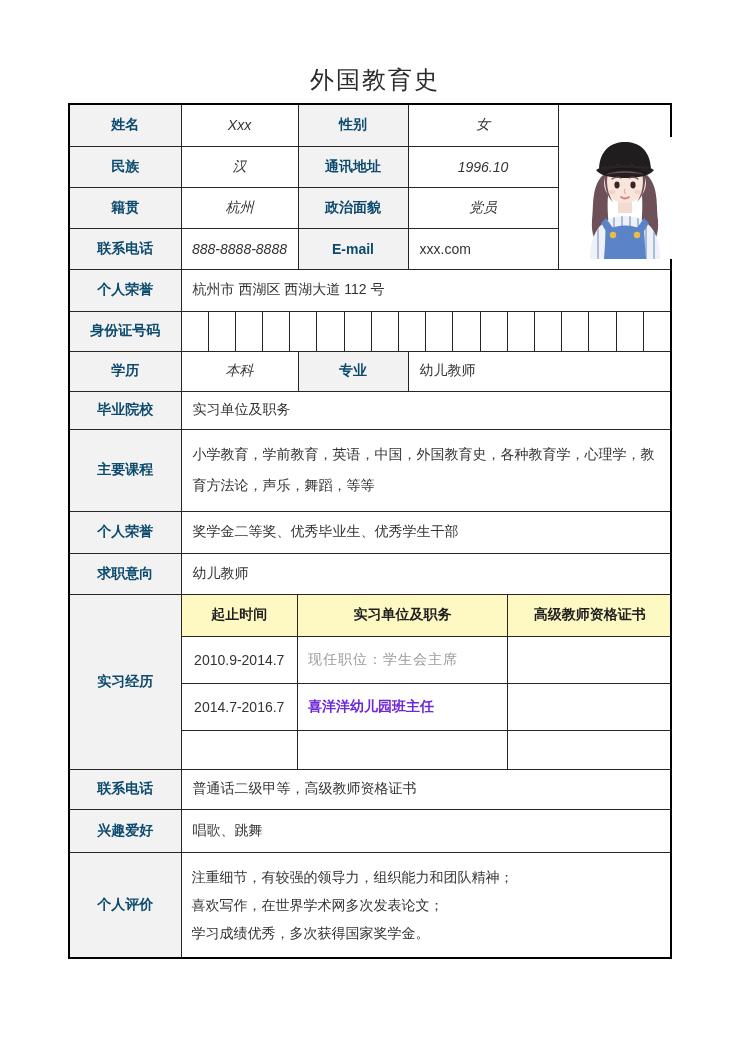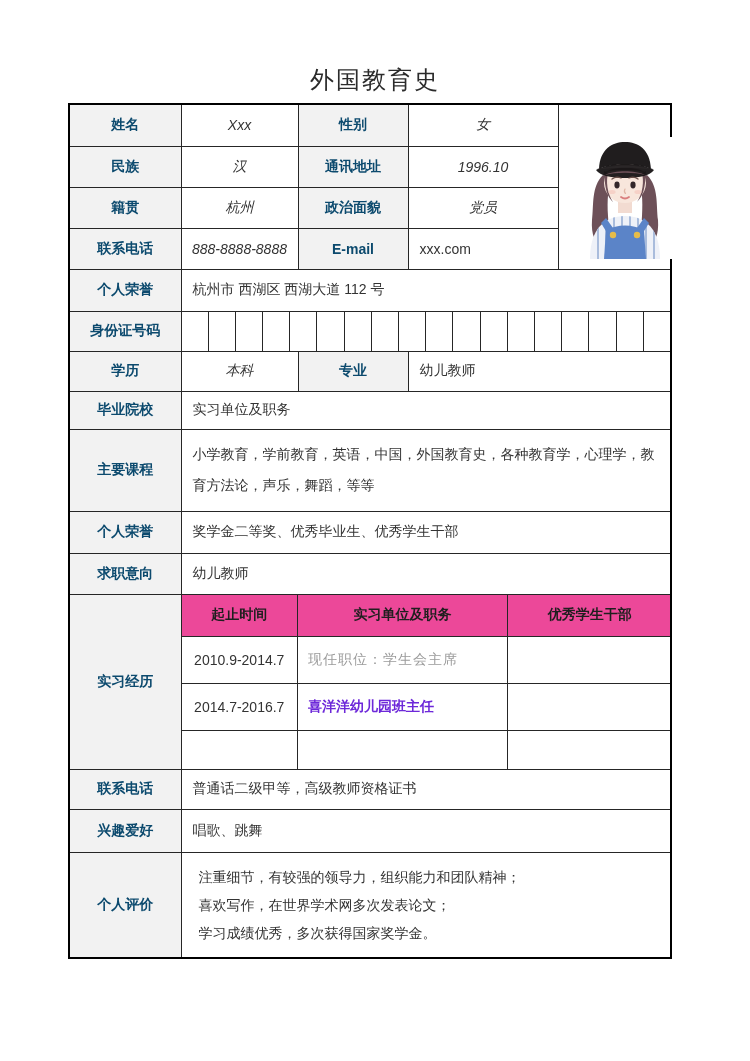--- a/index.html
+++ b/index.html
@@ -46,28 +46,28 @@
   .id-box { flex: 1 1 0; border-left: 1px solid #262626; height: 100%; background: #ffffff; }
   .id-box:first-child { border-left: none; }
 
   td.nested { padding: 0; }
   table.inner { width: 100%; border-collapse: collapse; table-layout: fixed; }
   table.inner th, table.inner td { border: 1px solid #262626; font-size: 14px; vertical-align: middle; }
   table.inner tr:first-child th { border-top: none; }
   table.inner tr:last-child td { border-bottom: none; }
   table.inner th:first-child, table.inner td:first-child { border-left: none; }
   table.inner th:last-child, table.inner td:last-child { border-right: none; }
-  table.inner th { background: #ec4899; font-weight: bold; font-size: 14px; text-align: center; color: #1f1f1f; }
+  table.inner th { background: #fef9c3; font-weight: bold; font-size: 14px; text-align: center; color: #1f1f1f; }
   table.inner td { padding: 0 10px; }
   table.inner td.c { text-align: center; padding: 15px 2px; }
   .placeholder-text { color: #9b9b9b; font-family: "DejaVu Serif", serif; font-size: 15px; letter-spacing: 1px; margin-top: 24px; }
   .org-bold { font-weight: bold; color: #6d28d9; }
 
   td.multiline { padding: 8px 11px; line-height: 31px; }
-  td.eval { padding: 10px 17px; vertical-align: middle; }
+  td.eval { padding: 10px 10px; vertical-align: middle; }
   .eval-line { line-height: 28px; font-size: 14px; }
 </style>
 </head>
 <body>
 
 <div class="page">
 
   <div class="title">外国教育史</div>
 
   <table class="resume">
@@ -219,21 +219,21 @@
         <table class="inner">
           <colgroup>
                 <col style="width:116px">
                 <col style="width:210px">
                 <col style="width:164px">
               </colgroup>
           <tbody>
                 <tr style="height:42px">
             <th>起止时间</th>
             <th>实习单位及职务</th>
-            <th>优秀学生干部</th>
+            <th>高级教师资格证书</th>
           </tr>
           <tr style="height:41px">
             <td class="c">2010.9-2014.7</td>
             <td class="placeholder-text">现任职位：学生会主席</td>
             <td></td>
           </tr>
           <tr style="height:41px">
             <td class="c">2014.7-2016.7</td>
             <td class="org-bold">喜洋洋幼儿园班主任</td>
             <td></td>

